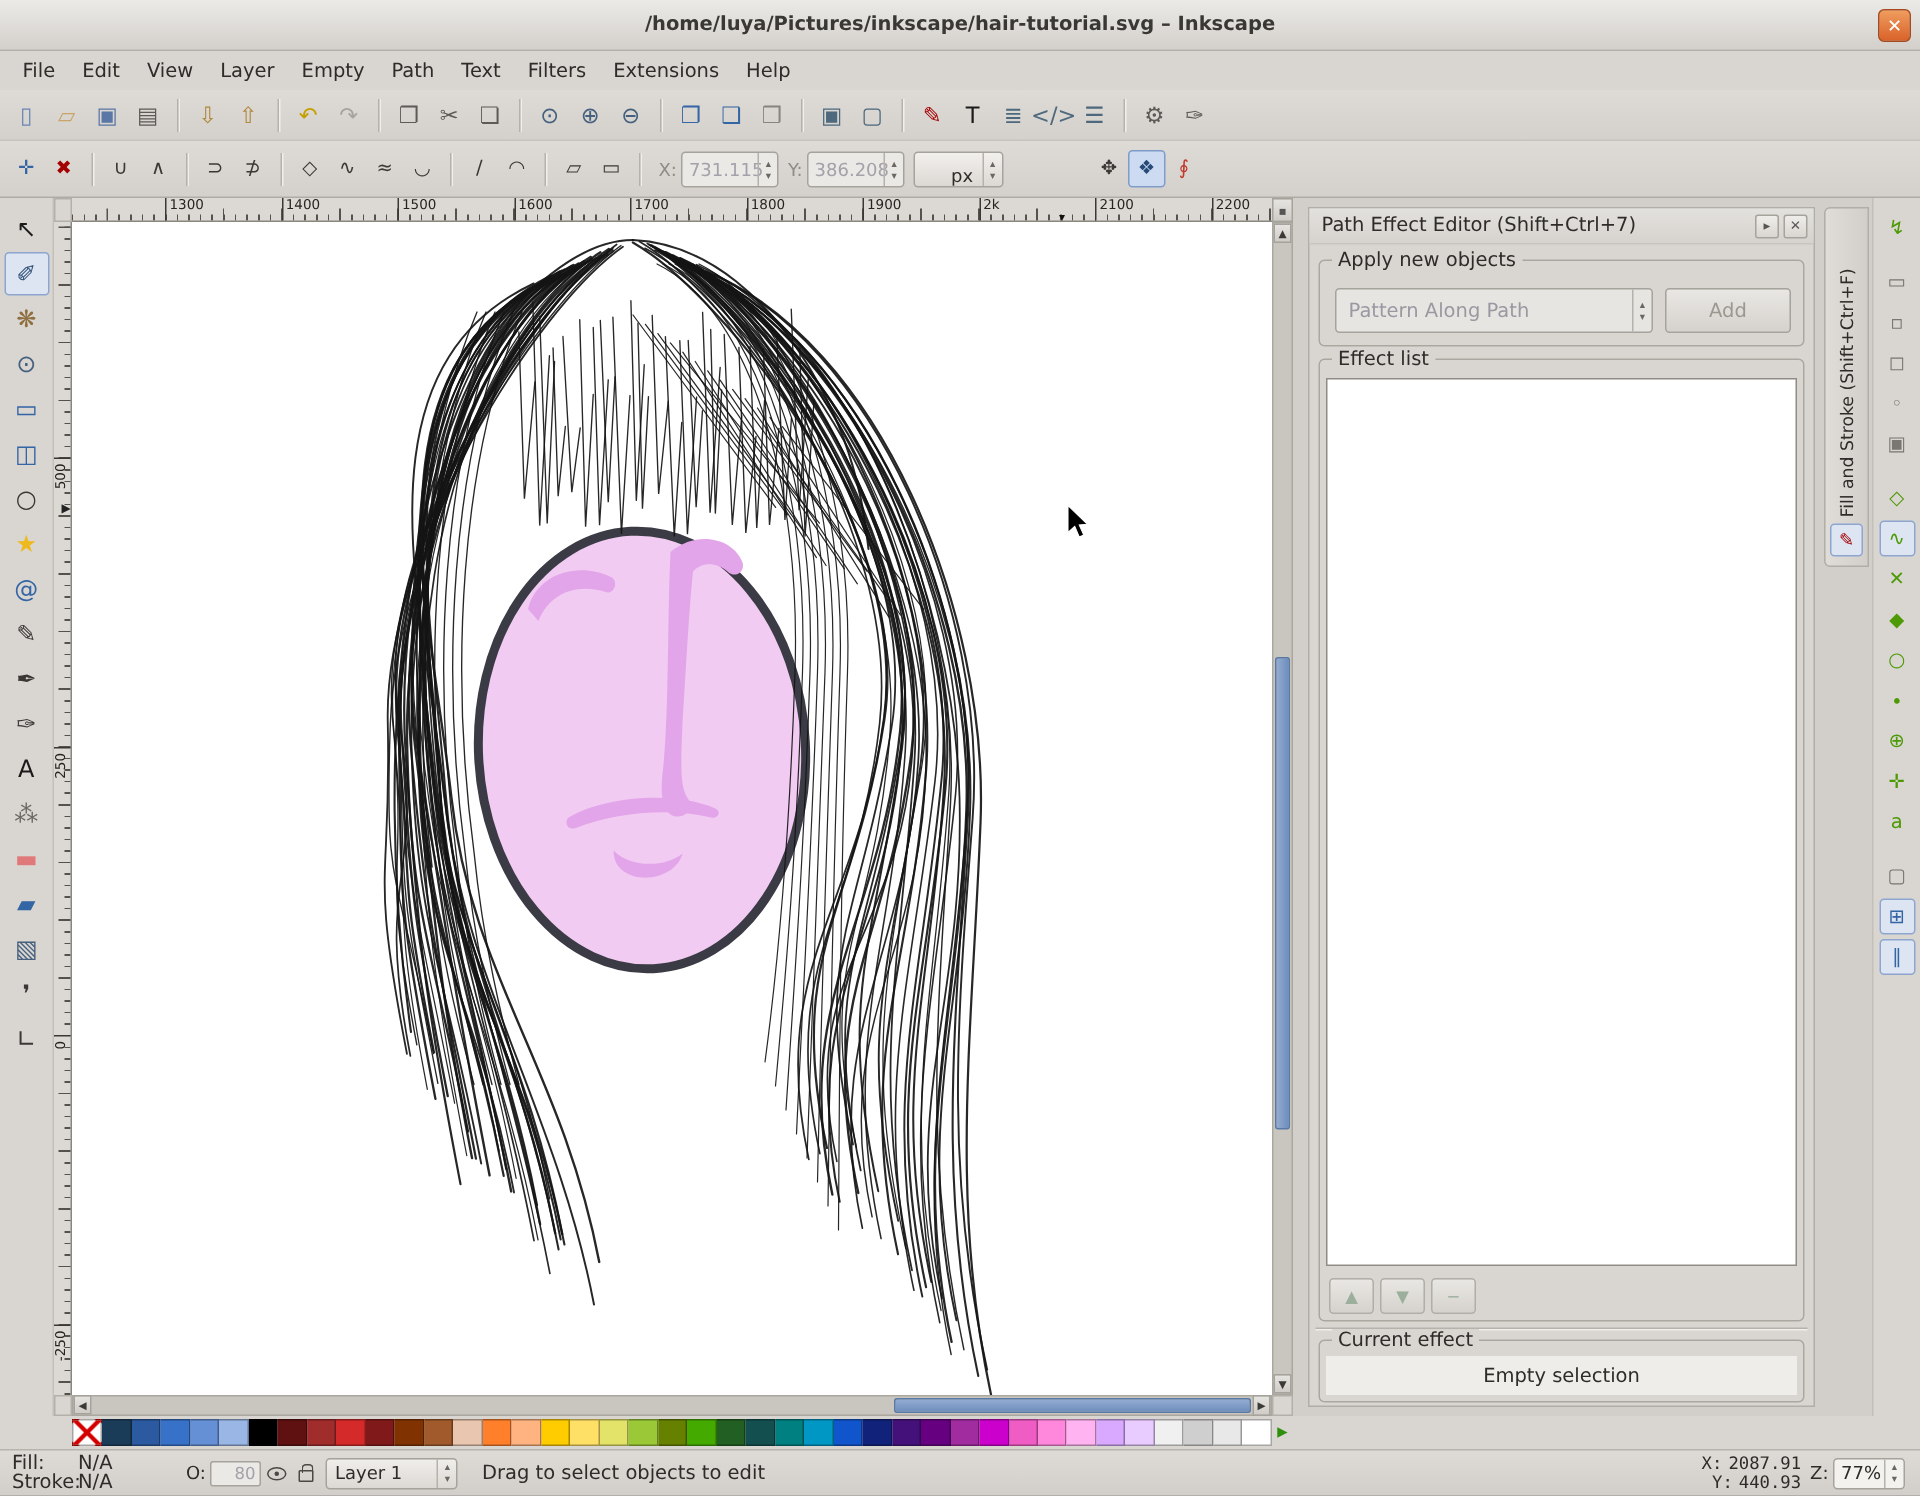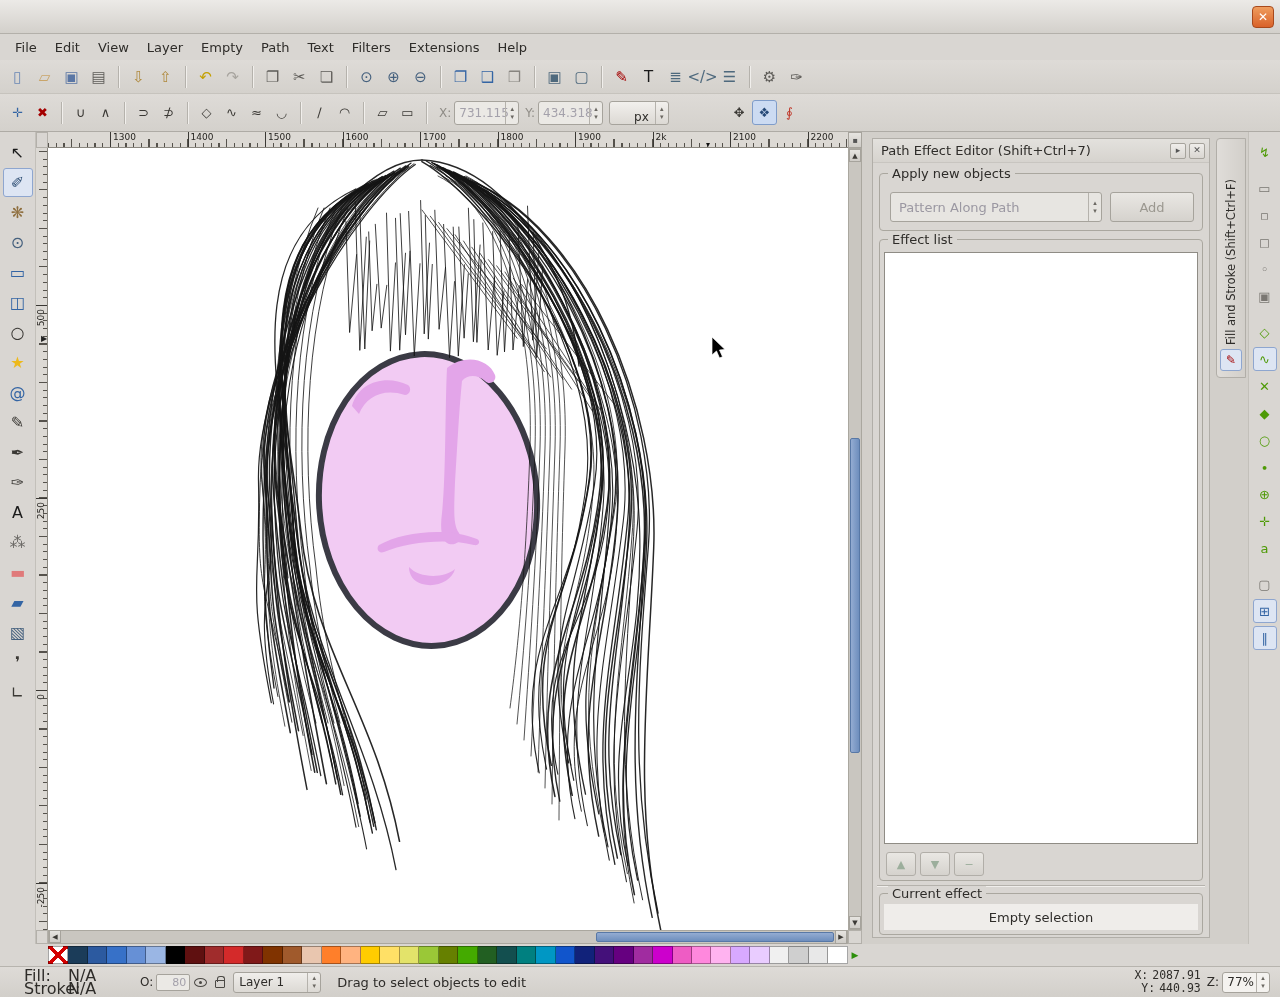--- a/index.html
+++ b/index.html
@@ -89,21 +89,21 @@
   .snapbtn.gap{margin-top:9px;}
   
   #palette{position:absolute;left:48px;top:944px;width:800px;height:22px;display:flex;align-items:center;background:#d9d6d2;}
   .swatch{flex:1 1 auto;height:18px;border:1px solid rgba(0,0,0,0.35);border-left:none;}
   .swatch.none{background:
      linear-gradient(45deg,transparent 44%,#d40000 44%,#d40000 56%,transparent 56%),
      linear-gradient(-45deg,transparent 44%,#d40000 44%,#d40000 56%,transparent 56%),#ffffff;border-left:1px solid rgba(0,0,0,0.35);}
   #palette-more{position:absolute;left:848px;top:944px;width:14px;height:22px;display:flex;align-items:center;justify-content:center;font-size:9px;color:#2d8f0c;background:#d9d6d2;}
   
   #statusbar{position:absolute;left:0;top:966px;width:1280px;height:31px;background:linear-gradient(#dedbd7,#d2cfca);border-top:1px solid #b7b4ae;display:flex;align-items:center;font-size:12px;}
-  .fs-block{margin-left:24px;display:flex;flex-direction:column;line-height:13px;font-size:16px;width:116px;}
+  .fs-block{margin-left:8px;display:flex;flex-direction:column;line-height:13px;font-size:13px;width:116px;}
   .fs-row{display:flex;}
   .fs-row .l{width:44px;}
   .op-block{display:flex;align-items:center;gap:3px;}
   .mini-entry{width:34px;height:17px;border:1px solid #a6a39c;background:#ebe9e5;color:#a4a1ab;font-size:11px;display:flex;align-items:center;justify-content:flex-end;padding-right:3px;border-radius:2px;}
   .icon-btn{width:20px;height:20px;display:flex;align-items:center;justify-content:center;background:transparent;border:none;}
   .eye-shape{width:13px;height:9px;border:1px solid #4a4844;border-radius:50%;position:relative;}
   .eye-shape::before{content:"";position:absolute;left:4px;top:2px;width:3px;height:3px;background:#4a4844;border-radius:50%;}
   .lock-shape{width:10px;height:8px;border:1px solid #4a4844;border-radius:1px;position:relative;margin-top:4px;}
   .lock-shape::before{content:"";position:absolute;left:1px;top:-5px;width:6px;height:5px;border:1px solid #4a4844;border-bottom:none;border-radius:3px 3px 0 0;}
   .layer-combo{width:88px;height:21px;border:1px solid #a6a39c;background:linear-gradient(#f0eeeb,#dcd9d4);border-radius:3px;display:flex;align-items:center;padding-left:5px;margin-left:3px;}
@@ -114,20 +114,21 @@
   .zoom-block{display:flex;align-items:center;gap:3px;margin-right:10px;}
   .zoom-entry{width:48px;height:21px;border:1px solid #a6a39c;background:#f4f2ef;border-radius:3px;display:flex;align-items:center;}
   .zoom-entry .val{flex:1;text-align:right;font-size:12px;padding-right:2px;}
 </style>
 </head>
 <body>
 
 <div id="app">
 
   <div class="titlebar">
+    <span class="title">/home/luya/Pictures/inkscape/hair-tutorial.svg – Inkscape</span>
     <button class="close-btn"><span>✕</span></button>
   </div>
 
   <div class="menubar" id="menubar">
       <div class="menu-item">File</div>
       <div class="menu-item">Edit</div>
       <div class="menu-item">View</div>
       <div class="menu-item">Layer</div>
       <div class="menu-item">Empty</div>
       <div class="menu-item">Path</div>
@@ -200,21 +201,21 @@
     <span class="fld-label">X:</span>
     <div class="num-entry">
       <span class="val">731.115</span>
       <span class="spin">
           <i>▴</i>
           <i>▾</i>
         </span>
     </div>
     <span class="fld-label">Y:</span>
     <div class="num-entry">
-      <span class="val">434.318</span>
+      <span class="val">386.208</span>
       <span class="spin">
           <i>▴</i>
           <i>▾</i>
         </span>
     </div>
     <div class="unit-combo">
       <span class="val">px</span>
       <span class="spin">
           <i>▴</i>
           <i>▾</i>

